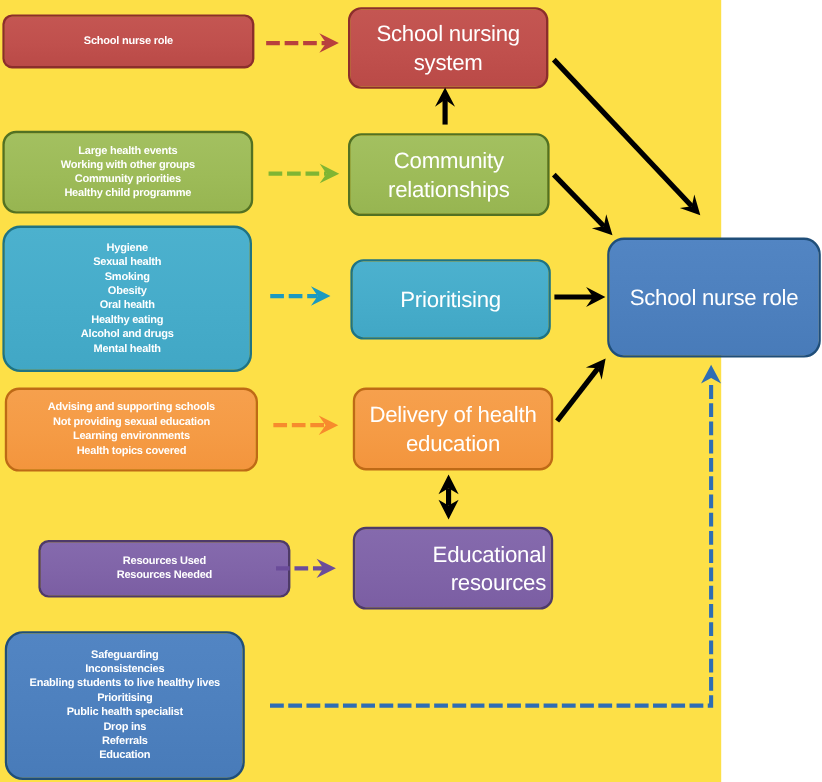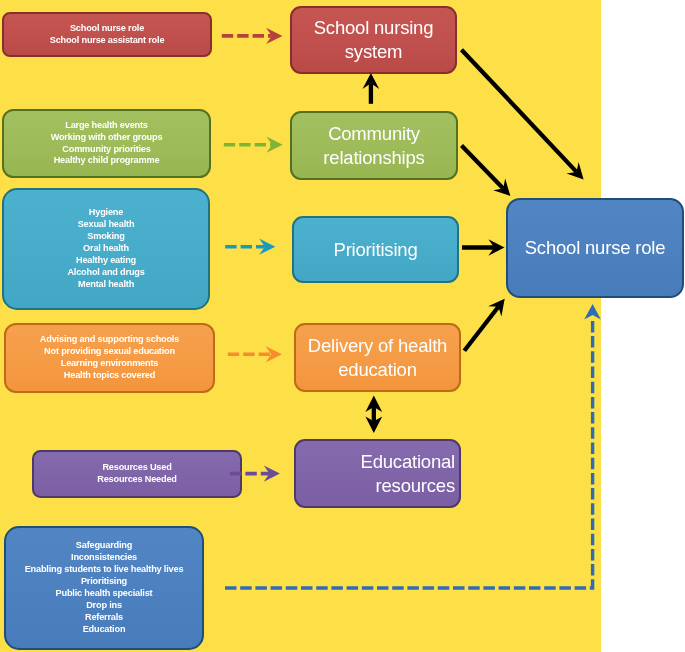--- a/index.html
+++ b/index.html
@@ -28,38 +28,38 @@
   svg.overlay{position:absolute;left:0;top:0;width:685px;height:652px;}
 </style>
 </head>
 <body>
 
 <div id="stage">
 
   <div class="node detail c-red" style="left:2px;top:12px;width:210px;height:45px;border-radius:8px;">
     <div class="txt">
       <span class="ln">School nurse role</span>
-      <span class="ln">School nurse assistant role</span>
     </div>
   </div>
 
   <div class="node detail c-green" style="left:2px;top:109px;width:209px;height:69px;border-radius:11.5px;">
     <div class="txt">
       <span class="ln">Large health events</span>
       <span class="ln">Working with other groups</span>
       <span class="ln">Community priorities</span>
       <span class="ln">Healthy child programme</span>
     </div>
   </div>
 
   <div class="node detail c-teal" style="left:2px;top:188px;width:208px;height:122px;border-radius:15px;">
     <div class="txt">
       <span class="ln">Hygiene</span>
       <span class="ln">Sexual health</span>
       <span class="ln">Smoking</span>
+      <span class="ln">Obesity</span>
       <span class="ln">Oral health</span>
       <span class="ln">Healthy eating</span>
       <span class="ln">Alcohol and drugs</span>
       <span class="ln">Mental health</span>
     </div>
   </div>
 
   <div class="node detail c-orange" style="left:4px;top:323px;width:211px;height:70px;border-radius:12px;">
     <div class="txt">
       <span class="ln">Advising and supporting schools</span>

